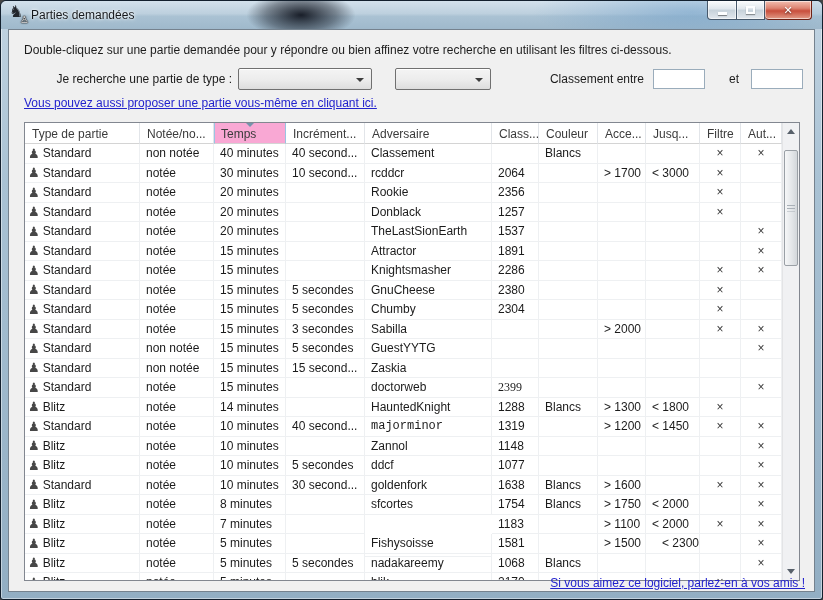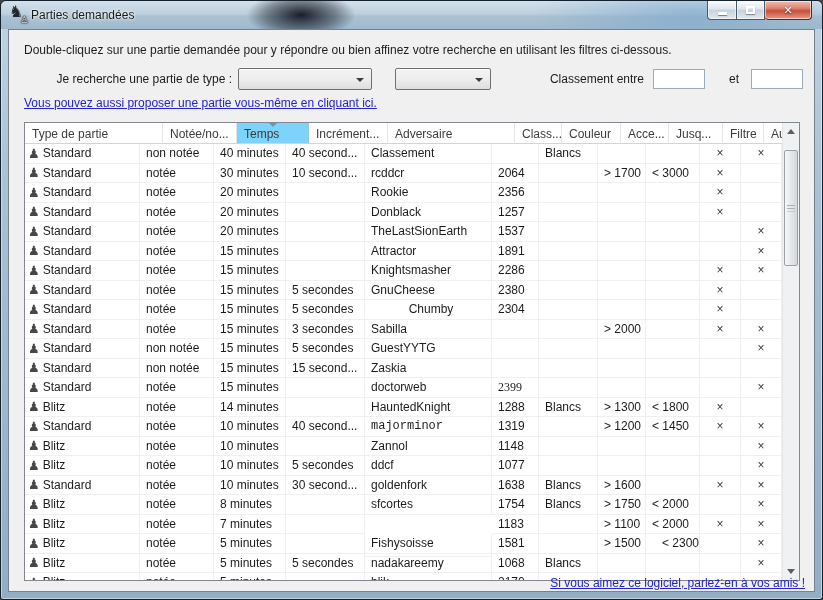--- a/index.html
+++ b/index.html
@@ -59,21 +59,21 @@
   .link{font-size:12px;color:#2323cd;text-decoration:underline;cursor:pointer;}
   .propose{position:absolute;left:15px;top:66px;}
   .share{position:absolute;right:9px;bottom:1px;}
   
   .table{position:absolute;left:15px;top:92px;width:776px;height:459px;
     border:1px solid #828790;background:#fff;display:flex;overflow:hidden;}
   .tmain{width:757px;display:flex;flex-direction:column;overflow:hidden;}
   .thead{height:21px;display:flex;background:#fff;flex:none;}
   .hcell{position:relative;flex:none;border-right:1px solid #e2e5e9;border-bottom:1px solid #d4d4d4;
     padding:4px 0 0 7px;font-size:12px;color:#3b3b3b;white-space:nowrap;overflow:hidden;cursor:default;}
-  .hcell.sorted{background:#7dd3fc;border-left:1px solid #9bc3e2;border-right:1px solid #9bc3e2;padding-left:6px;}
+  .hcell.sorted{background:#f9a8d4;border-left:1px solid #9bc3e2;border-right:1px solid #9bc3e2;padding-left:6px;}
   .sortglyph{position:absolute;top:0;left:50%;margin-left:-4px;width:0;height:0;
     border-left:4px solid transparent;border-right:4px solid transparent;border-top:4px solid #7593ab;}
   .rows{overflow:hidden;flex:1;}
   .trow{display:flex;height:19.5px;background:#fff;cursor:default;}
   .cell{flex:none;border-right:1px solid #eef0f2;border-bottom:1px solid #eef0f2;
     padding:1px 0 0 6px;font-size:12px;line-height:17px;color:#1b1b1b;white-space:nowrap;overflow:hidden;}
   .cell.center{text-align:center;padding-left:0;color:#3a3a3a;}
   .cell.first{display:flex;align-items:center;padding-left:3px;}
   .pawn{font-size:13px;color:#474747;line-height:14px;margin-right:3px;flex:none;}
   
@@ -128,21 +128,21 @@
       <input class="txt rating-min" value="" style="">
       <span class="lbl et-lbl">et</span>
       <input class="txt rating-max" value="" style="">
     </div>
 
     <a href="#" class="link propose">Vous pouvez aussi proposer une partie vous-même en cliquant ici.</a>
 
     <div class="table">
       <div class="tmain">
         <div class="thead" id="thead">
-            <div class="hcell" style="width: 138px;">Type de partie</div>
+            <div class="hcell" style="width: 115px;">Type de partie</div>
             <div class="hcell" style="width: 74px;">Notée/no...</div>
             <div class="hcell sorted" style="width: 72px;">Temps<span class="sortglyph"></span></div>
             <div class="hcell" style="width: 79px;">Incrément...</div>
             <div class="hcell" style="width: 127px;">Adversaire</div>
             <div class="hcell" style="width: 47px;">Class...</div>
             <div class="hcell" style="width: 59px;">Couleur</div>
             <div class="hcell" style="width: 48px;">Acce...</div>
             <div class="hcell" style="width: 54px;">Jusq...</div>
             <div class="hcell" style="width: 41px;">Filtre</div>
             <div class="hcell" style="width: 41px;">Aut...</div>
@@ -277,21 +277,21 @@
               <div class="cell center" style="width: 41px;"></div>
             </div>
             <div class="trow">
               <div class="cell first" style="width: 115px;">
                 <span class="pawn">♟</span>
                 <span>Standard</span>
               </div>
               <div class="cell" style="width: 74px;">notée</div>
               <div class="cell" style="width: 72px;">15 minutes</div>
               <div class="cell" style="width: 79px;">5 secondes</div>
-              <div class="cell" style="width: 127px; text-align: center;">Chumby</div>
+              <div class="cell" style="width: 127px;">Chumby</div>
               <div class="cell" style="width: 47px;">2304</div>
               <div class="cell" style="width: 59px;"></div>
               <div class="cell" style="width: 48px;"></div>
               <div class="cell" style="width: 54px;"></div>
               <div class="cell center" style="width: 41px;">×</div>
               <div class="cell center" style="width: 41px;"></div>
             </div>
             <div class="trow">
               <div class="cell first" style="width: 115px;">
                 <span class="pawn">♟</span>

